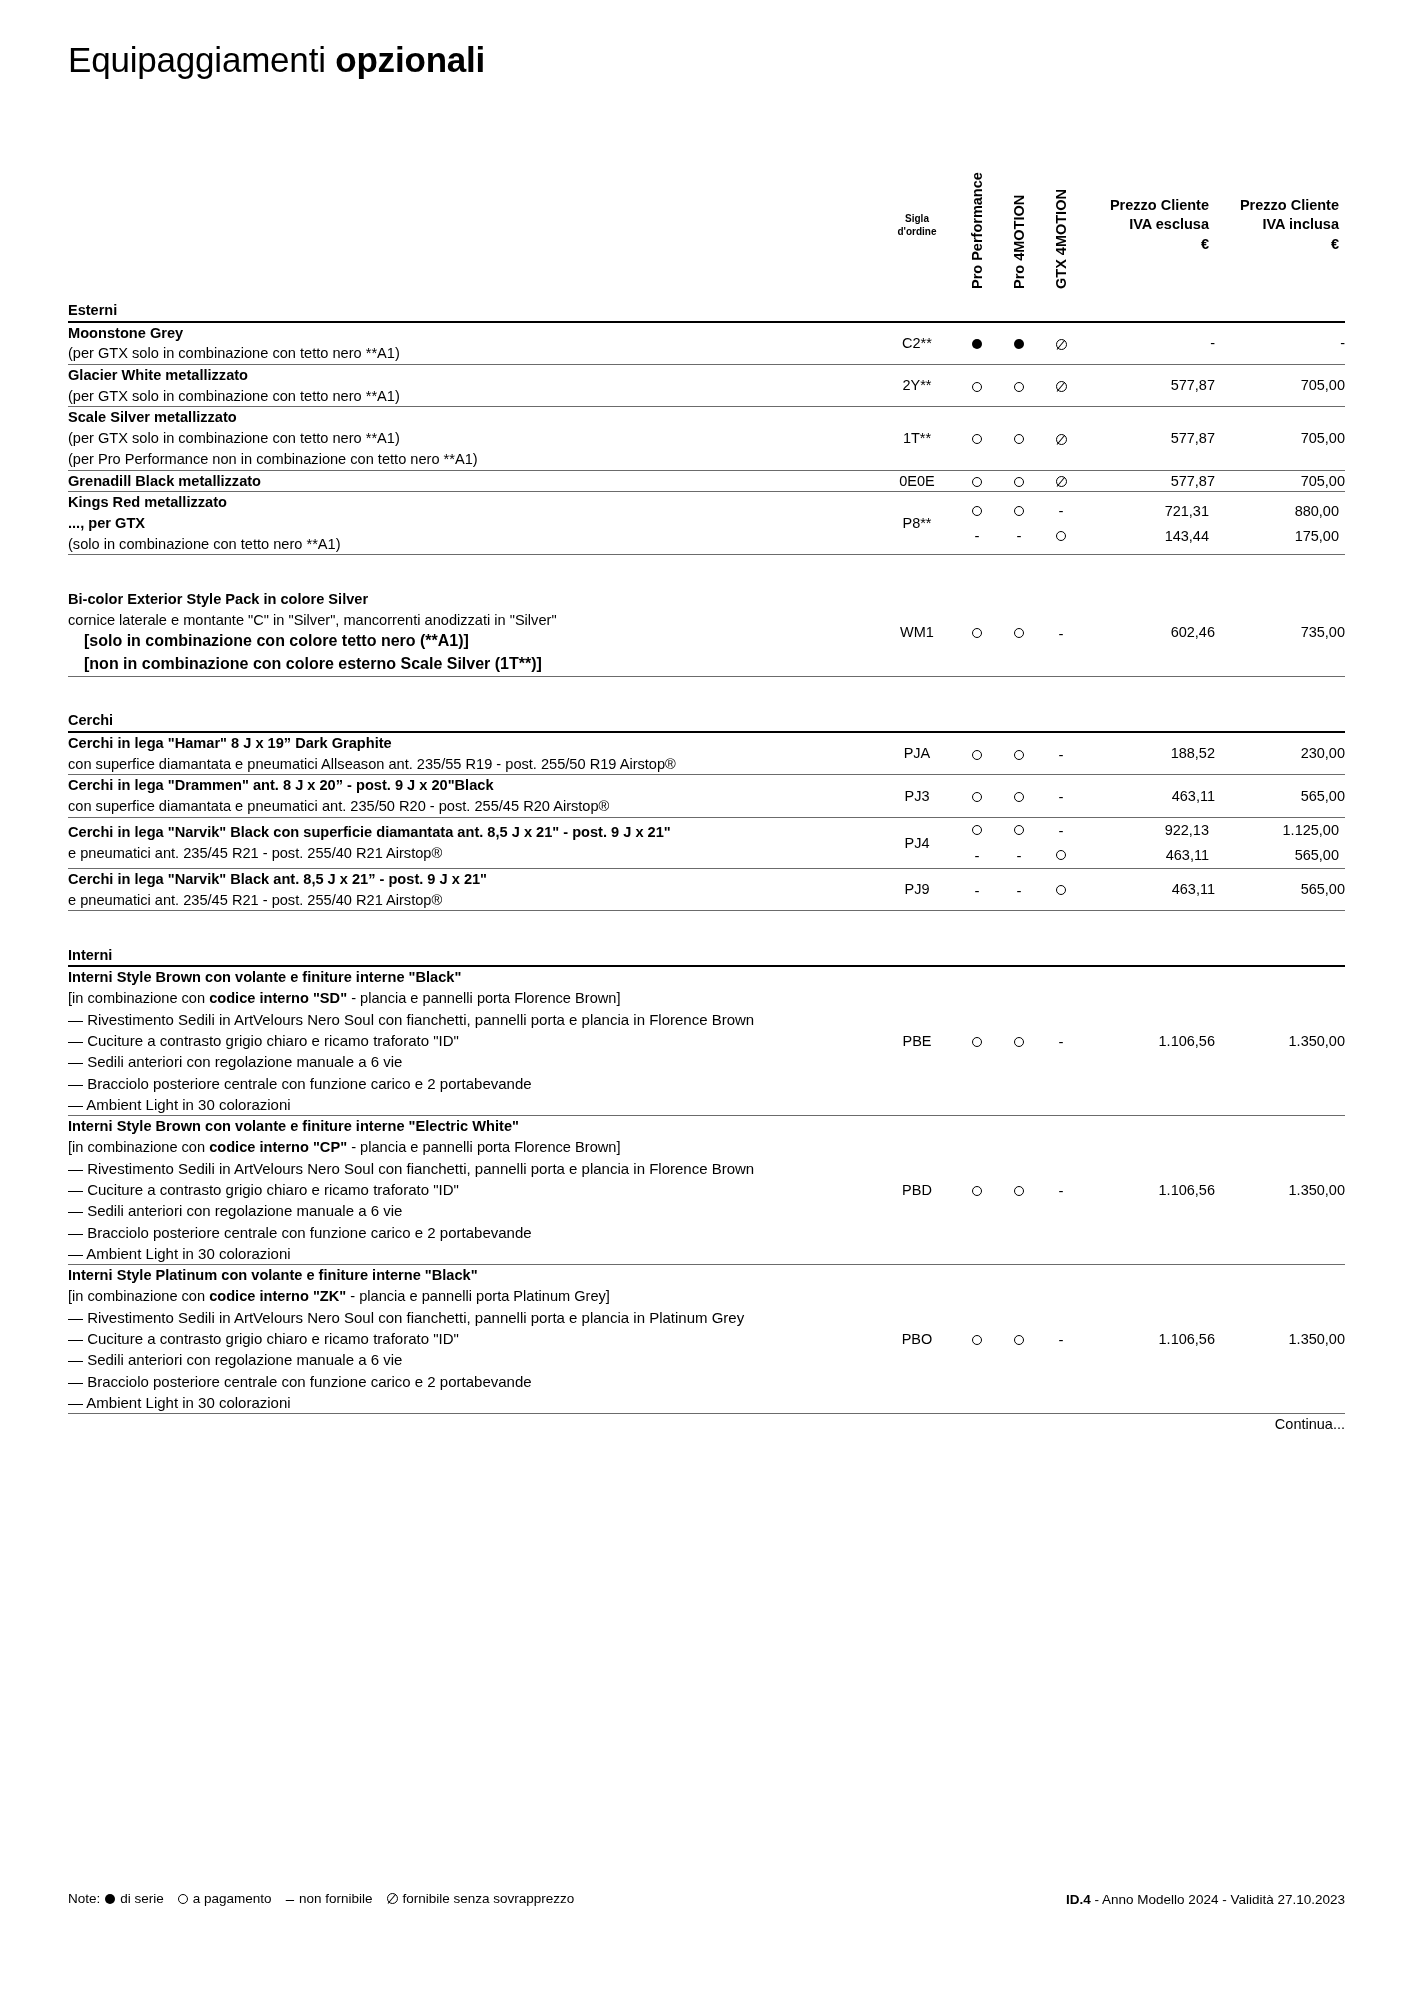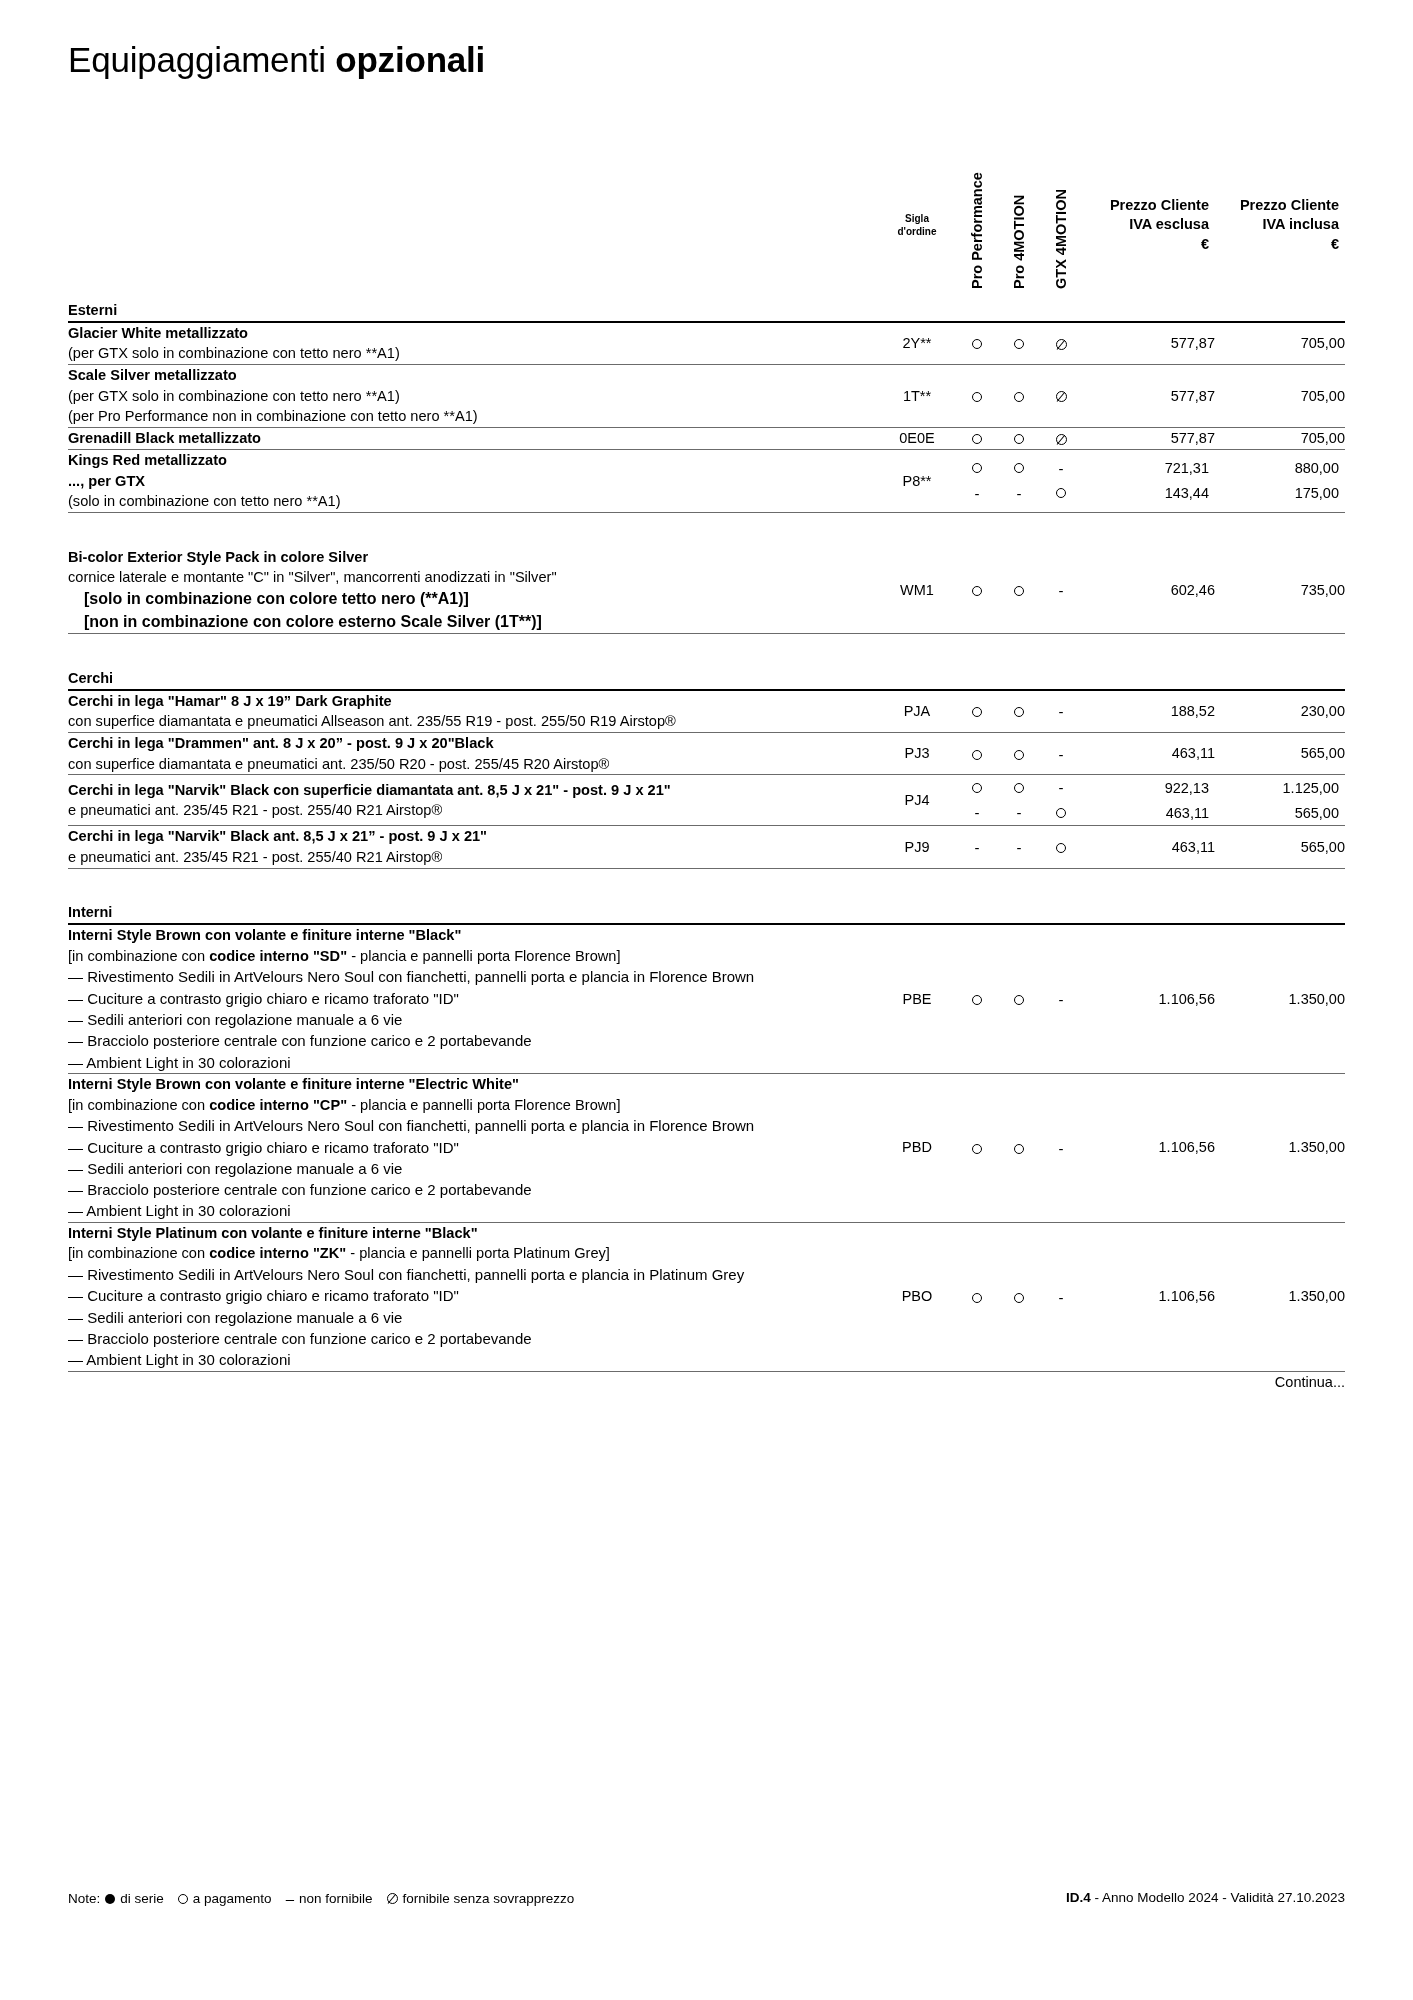--- a/index.html
+++ b/index.html
@@ -161,21 +161,21 @@
     padding-right: 4px;
   }
 
   
   .footer {
     position: absolute;
     left: 68px; right: 68px;
     top: 1890px;
     display: flex;
     justify-content: space-between;
-    align-items: flex-start;
+    align-items: flex-end;
     font-size: 13.5px;
   }
   .footer-note { white-space: nowrap; display: flex; align-items: center; gap: 5px; }
   .footer-note .fn-seg { display: inline-flex; align-items: center; gap: 5px; margin-right: 9px; }
   .footer-right { white-space: nowrap; }
   .footer-right .fr-bold { font-weight: 700; }
 </style>
 </head>
 <body>
 
@@ -228,20 +228,32 @@
             <span>IVA inclusa</span><br>
             <span>€</span>
           </div>
         </td>
       </tr>
 
       <tr class="sect-title rule-thick">
         <td colspan="7">Esterni</td>
       </tr>
 
+      <tr class="rule-thin">
+        <td class="desc">
+          <span class="l-bold">Moonstone Grey</span>
+          <span class="l-norm">(per GTX solo in combinazione con tetto nero **A1)</span>
+        </td>
+        <td class="code">C2**</td>
+        <td class="mark"><span class="sym sym-filled"></span></td>
+        <td class="mark"><span class="sym sym-filled"></span></td>
+        <td class="mark"><span class="sym sym-slash"></span></td>
+        <td class="price">-</td>
+        <td class="price">-</td>
+      </tr>
 
       <tr class="rule-thin">
         <td class="desc">
           <span class="l-bold">Glacier White metallizzato</span>
           <span class="l-norm">(per GTX solo in combinazione con tetto nero **A1)</span>
         </td>
         <td class="code">2Y**</td>
         <td class="mark"><span class="sym sym-open"></span></td>
         <td class="mark"><span class="sym sym-open"></span></td>
         <td class="mark"><span class="sym sym-slash"></span></td>

